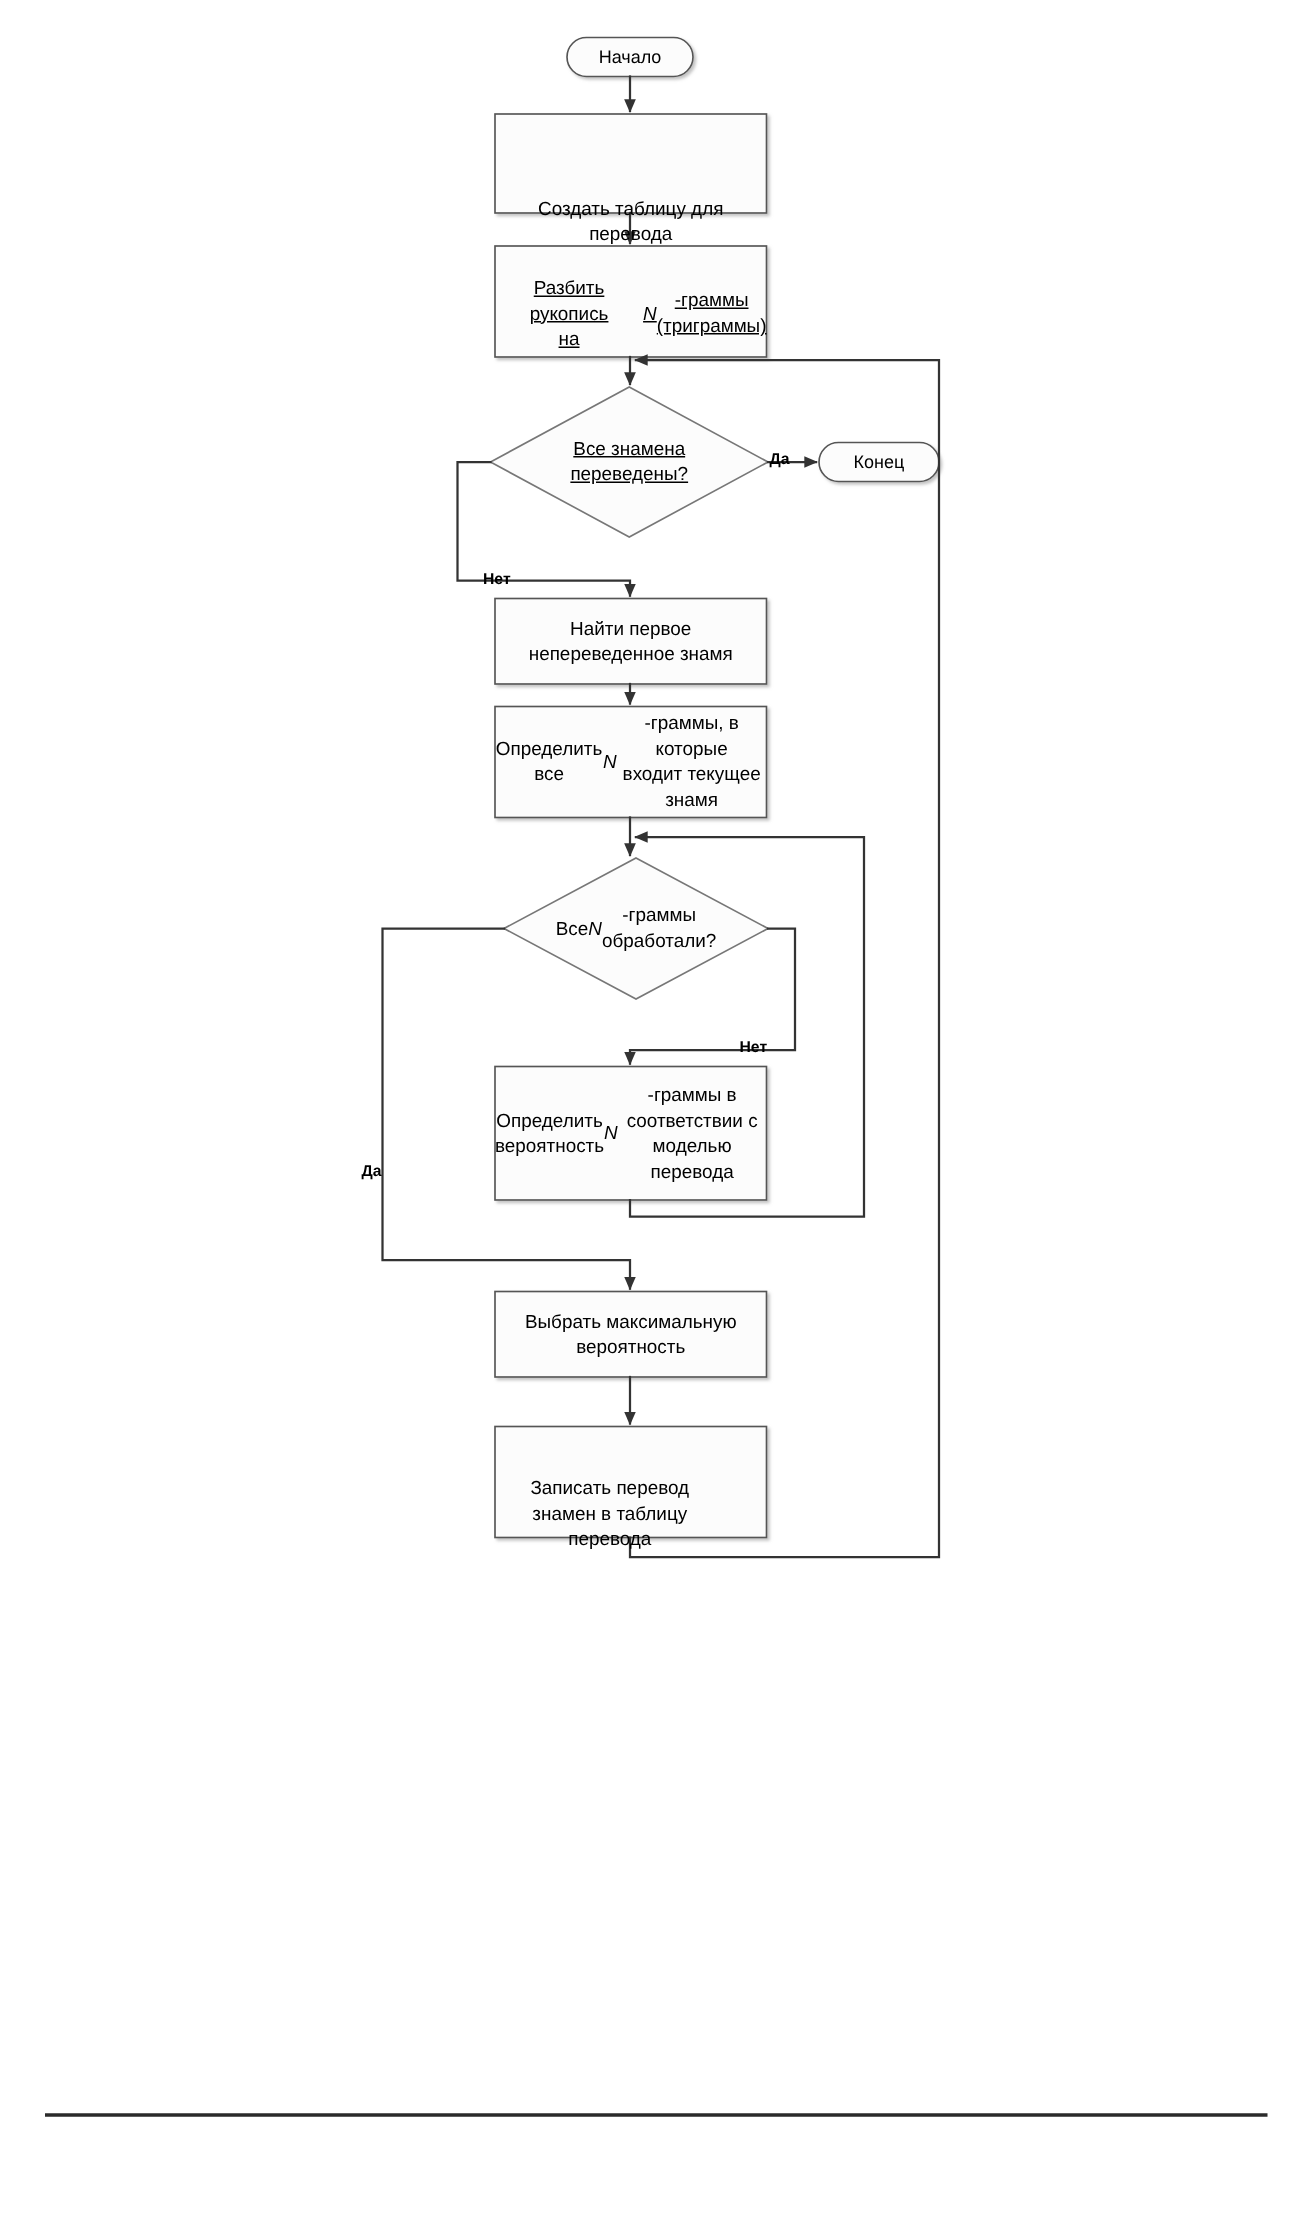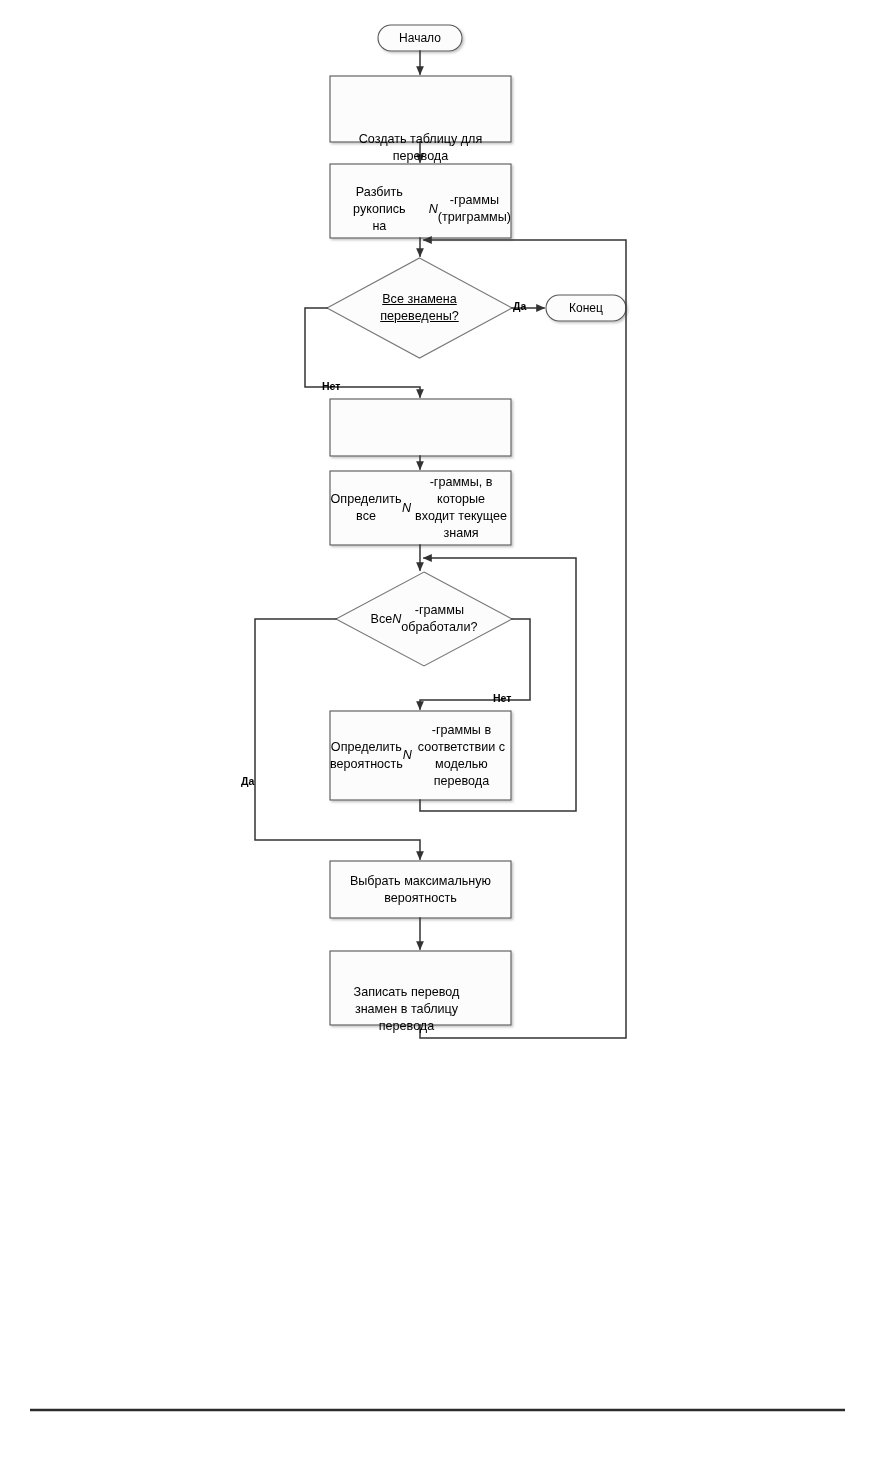--- a/index.html
+++ b/index.html
@@ -144,27 +144,29 @@
     </g>
 
     <line x1="30" y1="1410" x2="845" y2="1410" stroke="#2b2b2b" stroke-width="2.4"></line>
   </svg>
 
   <div class="node-label term-label" style="left:378px; top:25px; width:84px; height:26px;">Начало</div>
 
   <div class="node-label" style="left:330px; top:76px; width:181px; height:66px;margin-top:39px;">Создать таблицу для
 перевода</div>
 
-  <div class="node-label" style="left:330px; top:164px; width:181px; height:90px;">Разбить рукопись<br>на <em class="ital">N</em>-граммы<br>(триграммы)</div>
+  <div class="node-label" style="left:330px; top:164px; width:181px; height:90px;text-decoration:underline;">Разбить рукопись<br>на <em class="ital">N</em>-граммы<br>(триграммы)</div>
 
   <div class="node-label" style="left:327px; top:258px; width:185px; height:100px;text-decoration:underline;">Все знамена
 переведены?</div>
 
   <div class="node-label term-label" style="left:546px; top:295px; width:80px; height:26px;border-radius:13px;">Конец</div>
 
+  <div class="node-label" style="left:330px; top:399px; width:181px; height:57px;">Найти первое
+непереведенное знамя</div>
 
   <div class="node-label" style="left:330px; top:471px; width:181px; height:74px;">Определить все<br><em class="ital">N</em>-граммы, в которые<br>входит текущее знамя</div>
 
   <div class="node-label" style="left:336px; top:572px; width:176px; height:94px;">Все <em class="ital">N</em>-граммы<br>обработали?</div>
 
   <div class="node-label" style="left:330px; top:711px; width:181px; height:89px;">Определить<br>вероятность <em class="ital">N</em>-граммы в<br>соответствии с моделью<br>перевода</div>
 
   <div class="node-label" style="left:330px; top:861px; width:181px; height:57px;">Выбрать максимальную
 вероятность</div>
 

